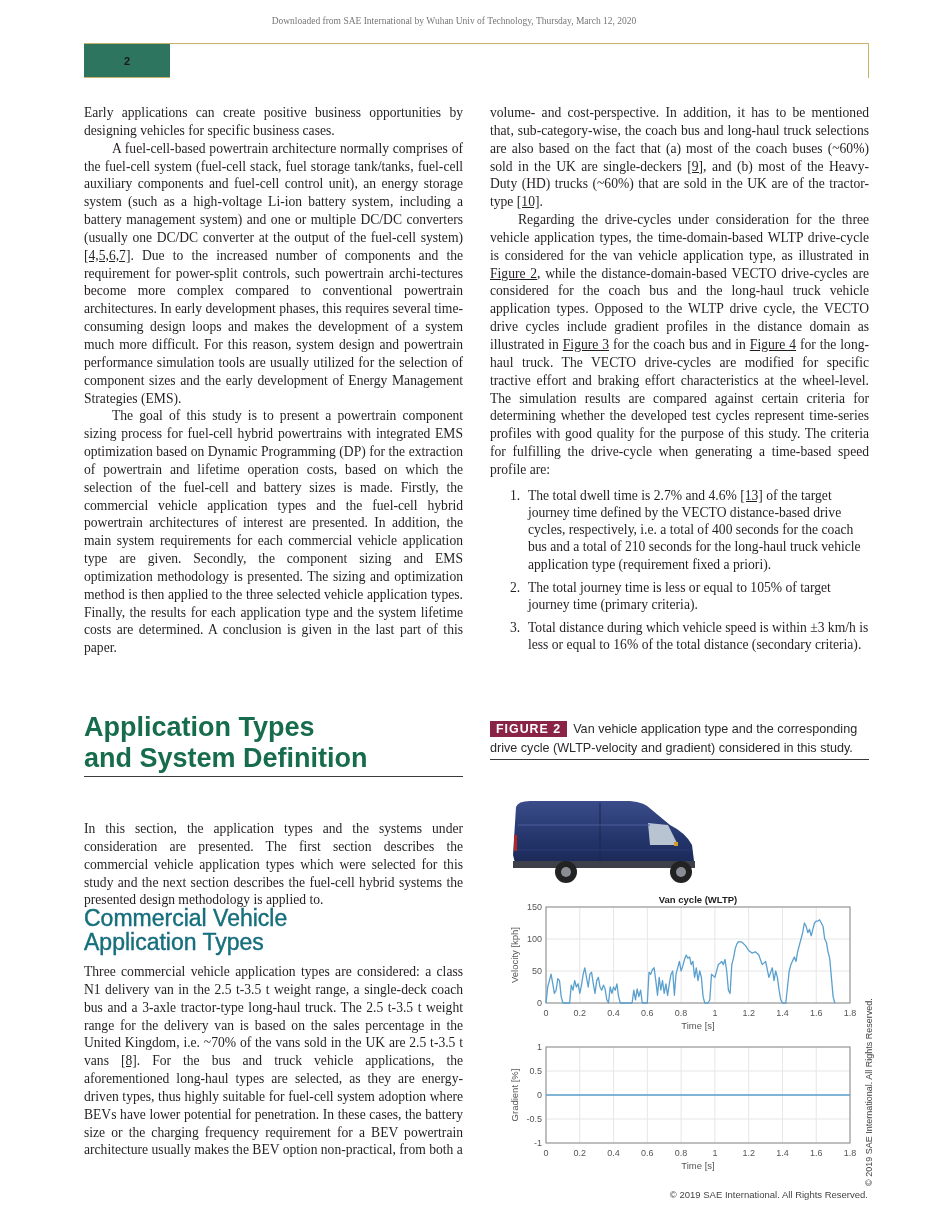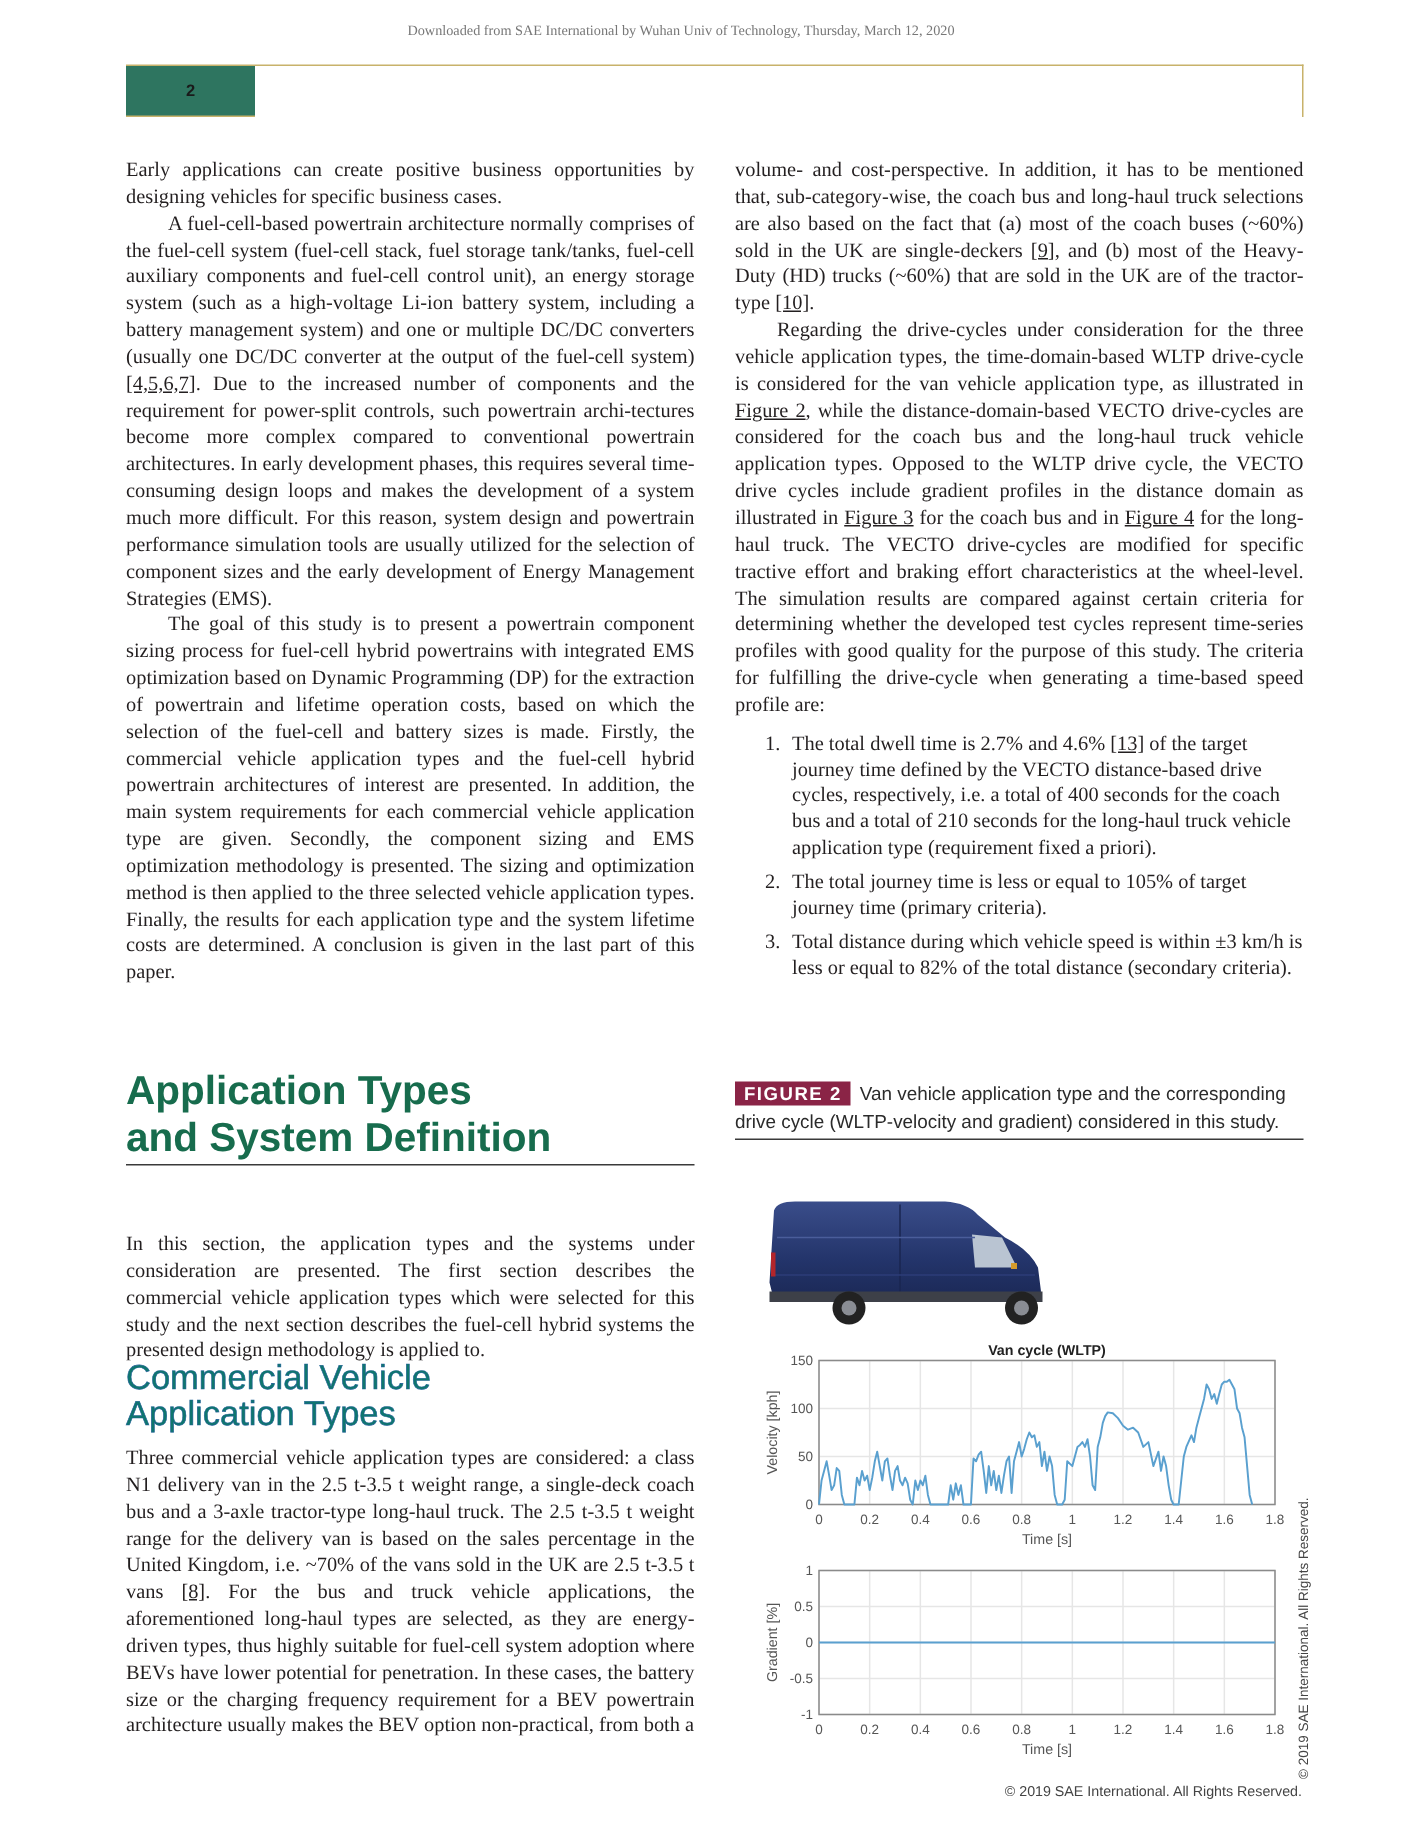--- a/index.html
+++ b/index.html
@@ -107,21 +107,21 @@
 </div>
 
 <div class="para-abs" style="top: 963px;"><span>Three commercial vehicle application types are considered: a class N1 delivery van in the 2.5 t-3.5 t weight range, a single-deck coach bus and a 3-axle tractor-type long-haul truck. The 2.5 t-3.5 t weight range for the delivery van is based on the sales percentage in the United Kingdom, i.e. ~70% of the vans sold in the UK are 2.5 t-3.5 t vans </span><span class="ref">[8]</span><span>. For the bus and truck vehicle applications, the aforementioned long-haul types are selected, as they are energy-driven types, thus highly suitable for fuel-cell system adoption where BEVs have lower potential for penetration. In these cases, the battery size or the charging frequency requirement for a BEV powertrain architecture usually makes the BEV option non-practical, from both a</span></div>
 
 <div class="col right">
   <p><span>volume- and cost-perspective. In addition, it has to be mentioned that, sub-category-wise, the coach bus and long-haul truck selections are also based on the fact that (a) most of the coach buses (~60%) sold in the UK are single-deckers </span><span class="ref">[9]</span><span>, and (b) most of the Heavy-Duty (HD) trucks (~60%) that are sold in the UK are of the tractor-type </span><span class="ref">[10]</span><span>.</span></p>
   <p class="indent"><span>Regarding the drive-cycles under consideration for the three vehicle application types, the time-domain-based WLTP drive-cycle is considered for the van vehicle application type, as illustrated in </span><span class="ref">Figure 2</span><span>, while the distance-domain-based VECTO drive-cycles are considered for the coach bus and the long-haul truck vehicle application types. Opposed to the WLTP drive cycle, the VECTO drive cycles include gradient profiles in the distance domain as illustrated in </span><span class="ref">Figure 3</span><span> for the coach bus and in </span><span class="ref">Figure 4</span><span> for the long-haul truck. The VECTO drive-cycles are modified for specific tractive effort and braking effort characteristics at the wheel-level. The simulation results are compared against certain criteria for determining whether the developed test cycles represent time-series profiles with good quality for the purpose of this study. The criteria for fulfilling the drive-cycle when generating a time-based speed profile are:</span></p>
   <ol class="criteria-list">
     <li><span class="num">1.</span><span>The total dwell time is 2.7% and 4.6% </span><span class="ref">[13]</span><span> of the target journey time defined by the VECTO distance-based drive cycles, respectively, i.e. a total of 400 seconds for the coach bus and a total of 210 seconds for the long-haul truck vehicle application type (requirement fixed a priori).</span></li>
     <li><span class="num">2.</span><span>The total journey time is less or equal to 105% of target journey time (primary criteria).</span></li>
-    <li><span class="num">3.</span><span>Total distance during which vehicle speed is within ±3 km/h is less or equal to 82% of the total distance (secondary criteria).</span></li>
+    <li><span class="num">3.</span><span>Total distance during which vehicle speed is within ±3 km/h is less or equal to 16% of the total distance (secondary criteria).</span></li>
   </ol>
 </div>
 
 <div class="fig-caption"><span class="fig-label">FIGURE 2</span><span>Van vehicle application type and the corresponding drive cycle (WLTP-velocity and gradient) considered in this study.</span></div>
 
 <div class="van-image">
   <svg width="200" height="90" viewBox="0 0 200 90">
     <defs>
       <linearGradient id="vanBody" x1="0" y1="0" x2="0" y2="1">
         <stop offset="0" stop-color="#3a4d8a"></stop>

